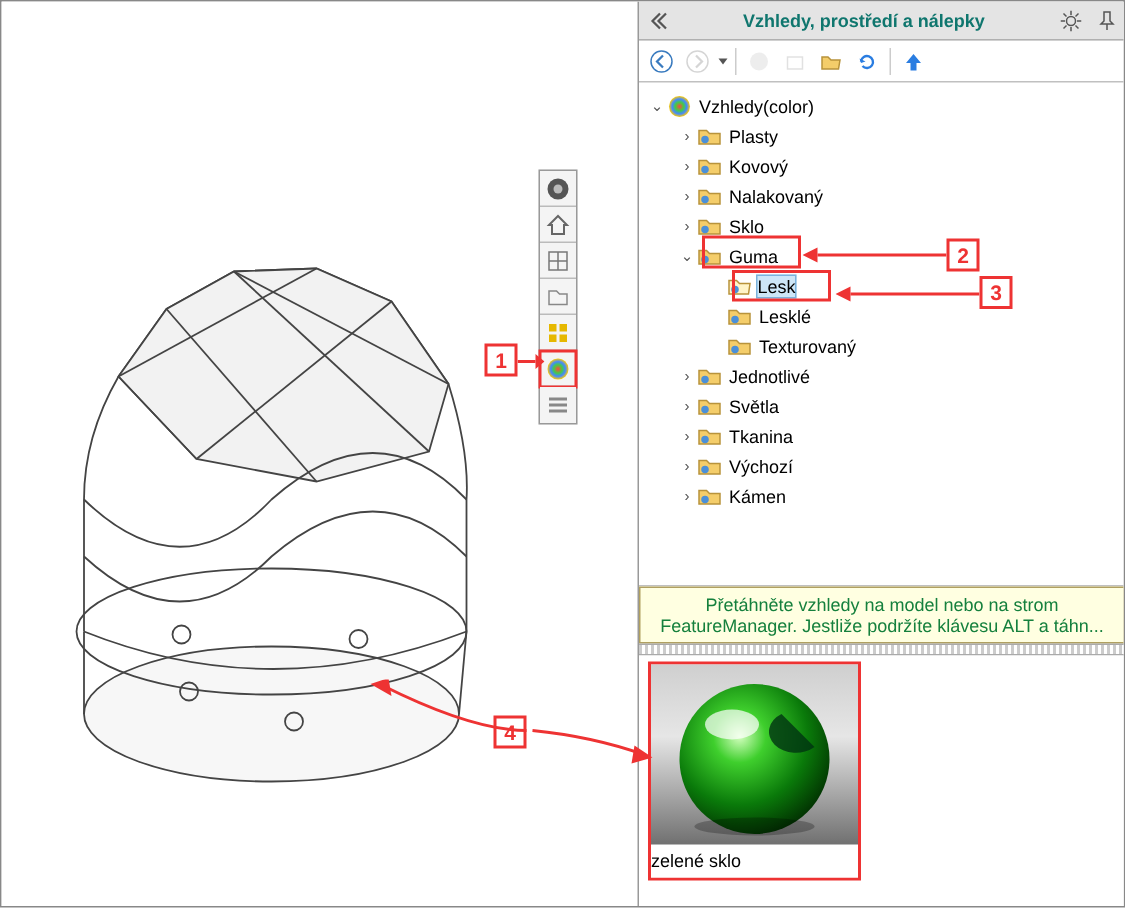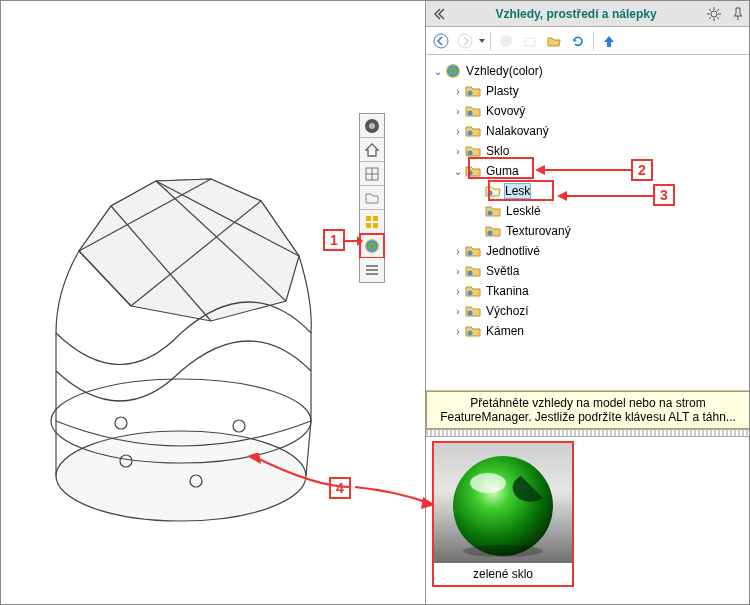--- a/index.html
+++ b/index.html
@@ -18,26 +18,26 @@
   .tb-btn { width: 22px; height: 22px; display: flex; align-items: center; justify-content: center; cursor: pointer; border-radius: 2px; }
   .tb-btn.disabled { opacity: 0.35; cursor: default; }
   .tb-sep { width: 1px; height: 18px; background: #ccc; margin: 0 2px; }
   .tree { flex: 0 0 auto; padding: 6px 4px 6px 4px; overflow: auto; height: 336px; border-bottom: 1px solid #c0c0c0; }
   .tree-node { display: flex; align-items: center; height: 20px; white-space: nowrap; }
   .tw { width: 12px; height: 12px; display: flex; align-items: center; justify-content: center; color: #555; font-size: 10px; cursor: pointer; }
   .folder-icon { width: 18px; height: 16px; margin-right: 2px; display: flex; align-items: center; justify-content: center; }
   .node-label { padding: 0 2px; cursor: pointer; }
   .node-label.selected { background: #cde6f7; border: 1px solid #7bb2dc; padding: 0 0; }
   .default-bar { height: 18px; border-bottom: 1px solid #c0c0c0; padding: 2px 6px; color: #333; }
-  .hint-bar { background: #ffffe1; border: 1px solid #b0a060; margin: 0; padding: 4px 6px; text-align: center; color: #000000; }
+  .hint-bar { background: #ffffe1; border: 1px solid #b0a060; margin: 0; padding: 4px 6px; text-align: center; color: #15803d; }
   .drag-handle { height: 8px; background: repeating-linear-gradient(to right, #ccc, #ccc 2px, #fff 2px, #fff 4px); border-top: 1px solid #aaa; border-bottom: 1px solid #aaa; cursor: ns-resize; }
   .preview-area { flex: 1; background: #fff; padding: 4px 0 4px 6px; }
   .preview-item { width: 142px; border: 2px solid #ee3333; display: inline-block; }
   .preview-sphere { width: 138px; height: 120px; background: linear-gradient(to bottom, #cfcfcf 0%, #e6e6e6 40%, #707070 100%); display: flex; align-items: center; justify-content: center; position: relative; }
-  .preview-label { text-align: center; padding: 4px 0; background: #fff; }
+  .preview-label { padding: 4px 0; background: #fff; }
   .callout { position: absolute; border: 2px solid #ee3333; color: #ee3333; font-weight: bold; font-size: 14px; width: 22px; height: 22px; display: flex; align-items: center; justify-content: center; background: #fff; }
   .callout-arrow { position: absolute; pointer-events: none; }
 </style>
 </head>
 <body>
 
 <div class="viewport">
   <svg width="424" height="605" viewBox="0 0 424 605">
 
     <g stroke="#444" stroke-width="1.2" fill="none" transform="translate(10,0)">

